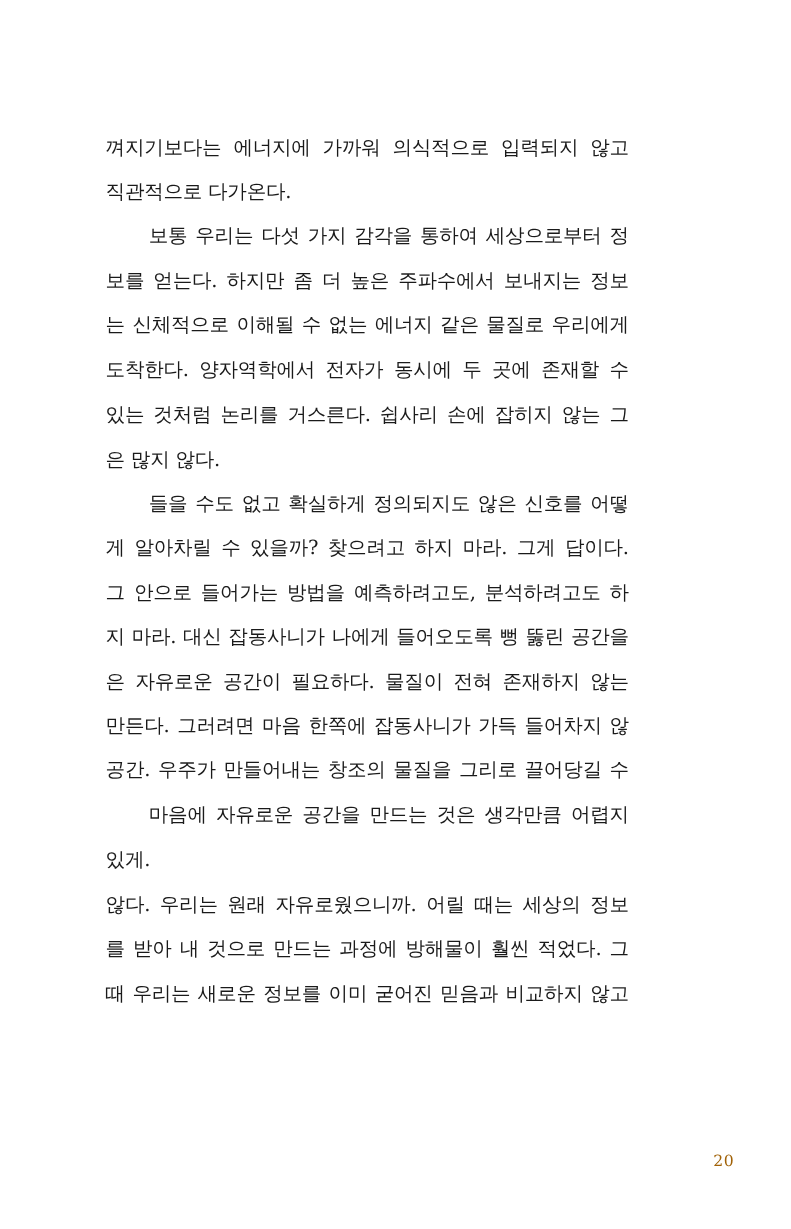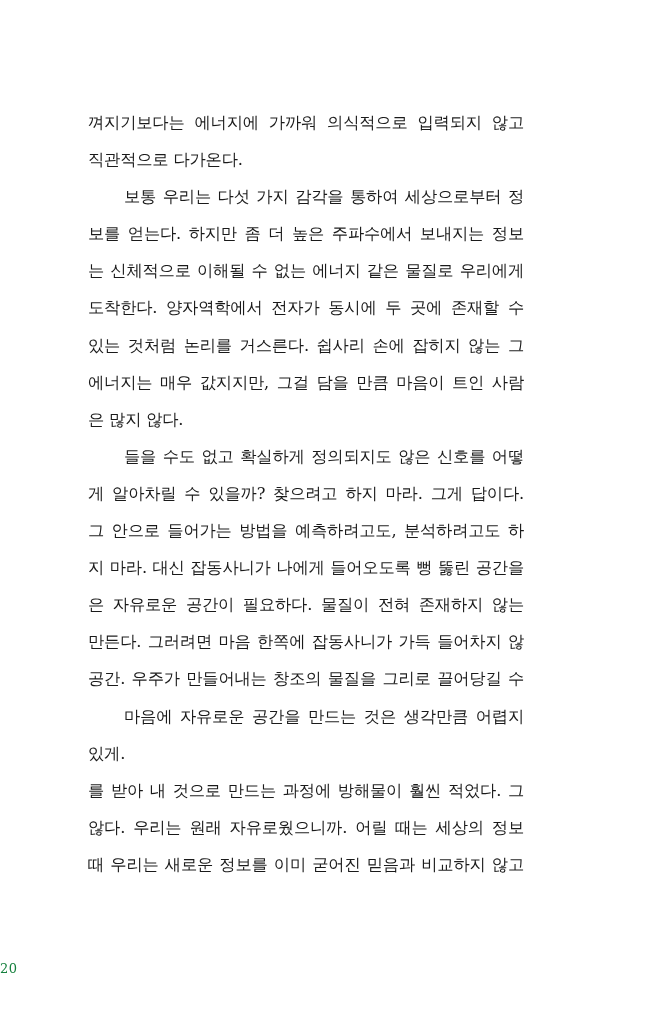--- a/index.html
+++ b/index.html
@@ -43,48 +43,47 @@
     }
     .line.indent {
       padding-left: 36px;
       font-family: Liberation Serif, serif;
     }
     .page-number {
       position: absolute;
       left: 0;
       width: 612px;
       top: 943px;
-      text-align: left;
+      text-align: right;
       font-size: 13px;
-      color: #15803d;
+      color: #a16207;
       letter-spacing: 0.5px;
     }
   </style>
 </head>
 <body>
 
 <div class="page">
   <div class="body-text">
     <span class="line">껴지기보다는 에너지에 가까워 의식적으로 입력되지 않고</span>
     <span class="line last">직관적으로 다가온다.</span>
     <span class="line indent">보통 우리는 다섯 가지 감각을 통하여 세상으로부터 정</span>
     <span class="line">보를 얻는다. 하지만 좀 더 높은 주파수에서 보내지는 정보</span>
     <span class="line">는 신체적으로 이해될 수 없는 에너지 같은 물질로 우리에게</span>
     <span class="line">도착한다. 양자역학에서 전자가 동시에 두 곳에 존재할 수</span>
     <span class="line">있는 것처럼 논리를 거스른다. 쉽사리 손에 잡히지 않는 그</span>
-    <span class="line">에너지는 매우 값지지만, 그걸 담을 만큼 마음이 트인 사람</span>
     <span class="line last">은 많지 않다.</span>
     <span class="line indent">들을 수도 없고 확실하게 정의되지도 않은 신호를 어떻</span>
     <span class="line">게 알아차릴 수 있을까? 찾으려고 하지 마라. 그게 답이다.</span>
     <span class="line">그 안으로 들어가는 방법을 예측하려고도, 분석하려고도 하</span>
     <span class="line">지 마라. 대신 잡동사니가 나에게 들어오도록 뻥 뚫린 공간을</span>
     <span class="line">은 자유로운 공간이 필요하다. 물질이 전혀 존재하지 않는</span>
     <span class="line">만든다. 그러려면 마음 한쪽에 잡동사니가 가득 들어차지 않</span>
     <span class="line">공간. 우주가 만들어내는 창조의 물질을 그리로 끌어당길 수</span>
     <span class="line indent">마음에 자유로운 공간을 만드는 것은 생각만큼 어렵지</span>
     <span class="line last">있게.</span>
+    <span class="line">않다. 우리는 원래 자유로웠으니까. 어릴 때는 세상의 정보</span>
     <span class="line">를 받아 내 것으로 만드는 과정에 방해물이 훨씬 적었다. 그</span>
-    <span class="line">않다. 우리는 원래 자유로웠으니까. 어릴 때는 세상의 정보</span>
     <span class="line">때 우리는 새로운 정보를 이미 굳어진 믿음과 비교하지 않고</span>
   </div>
 
   <div class="page-number">20</div>
 </div>
 
 </body></html>

